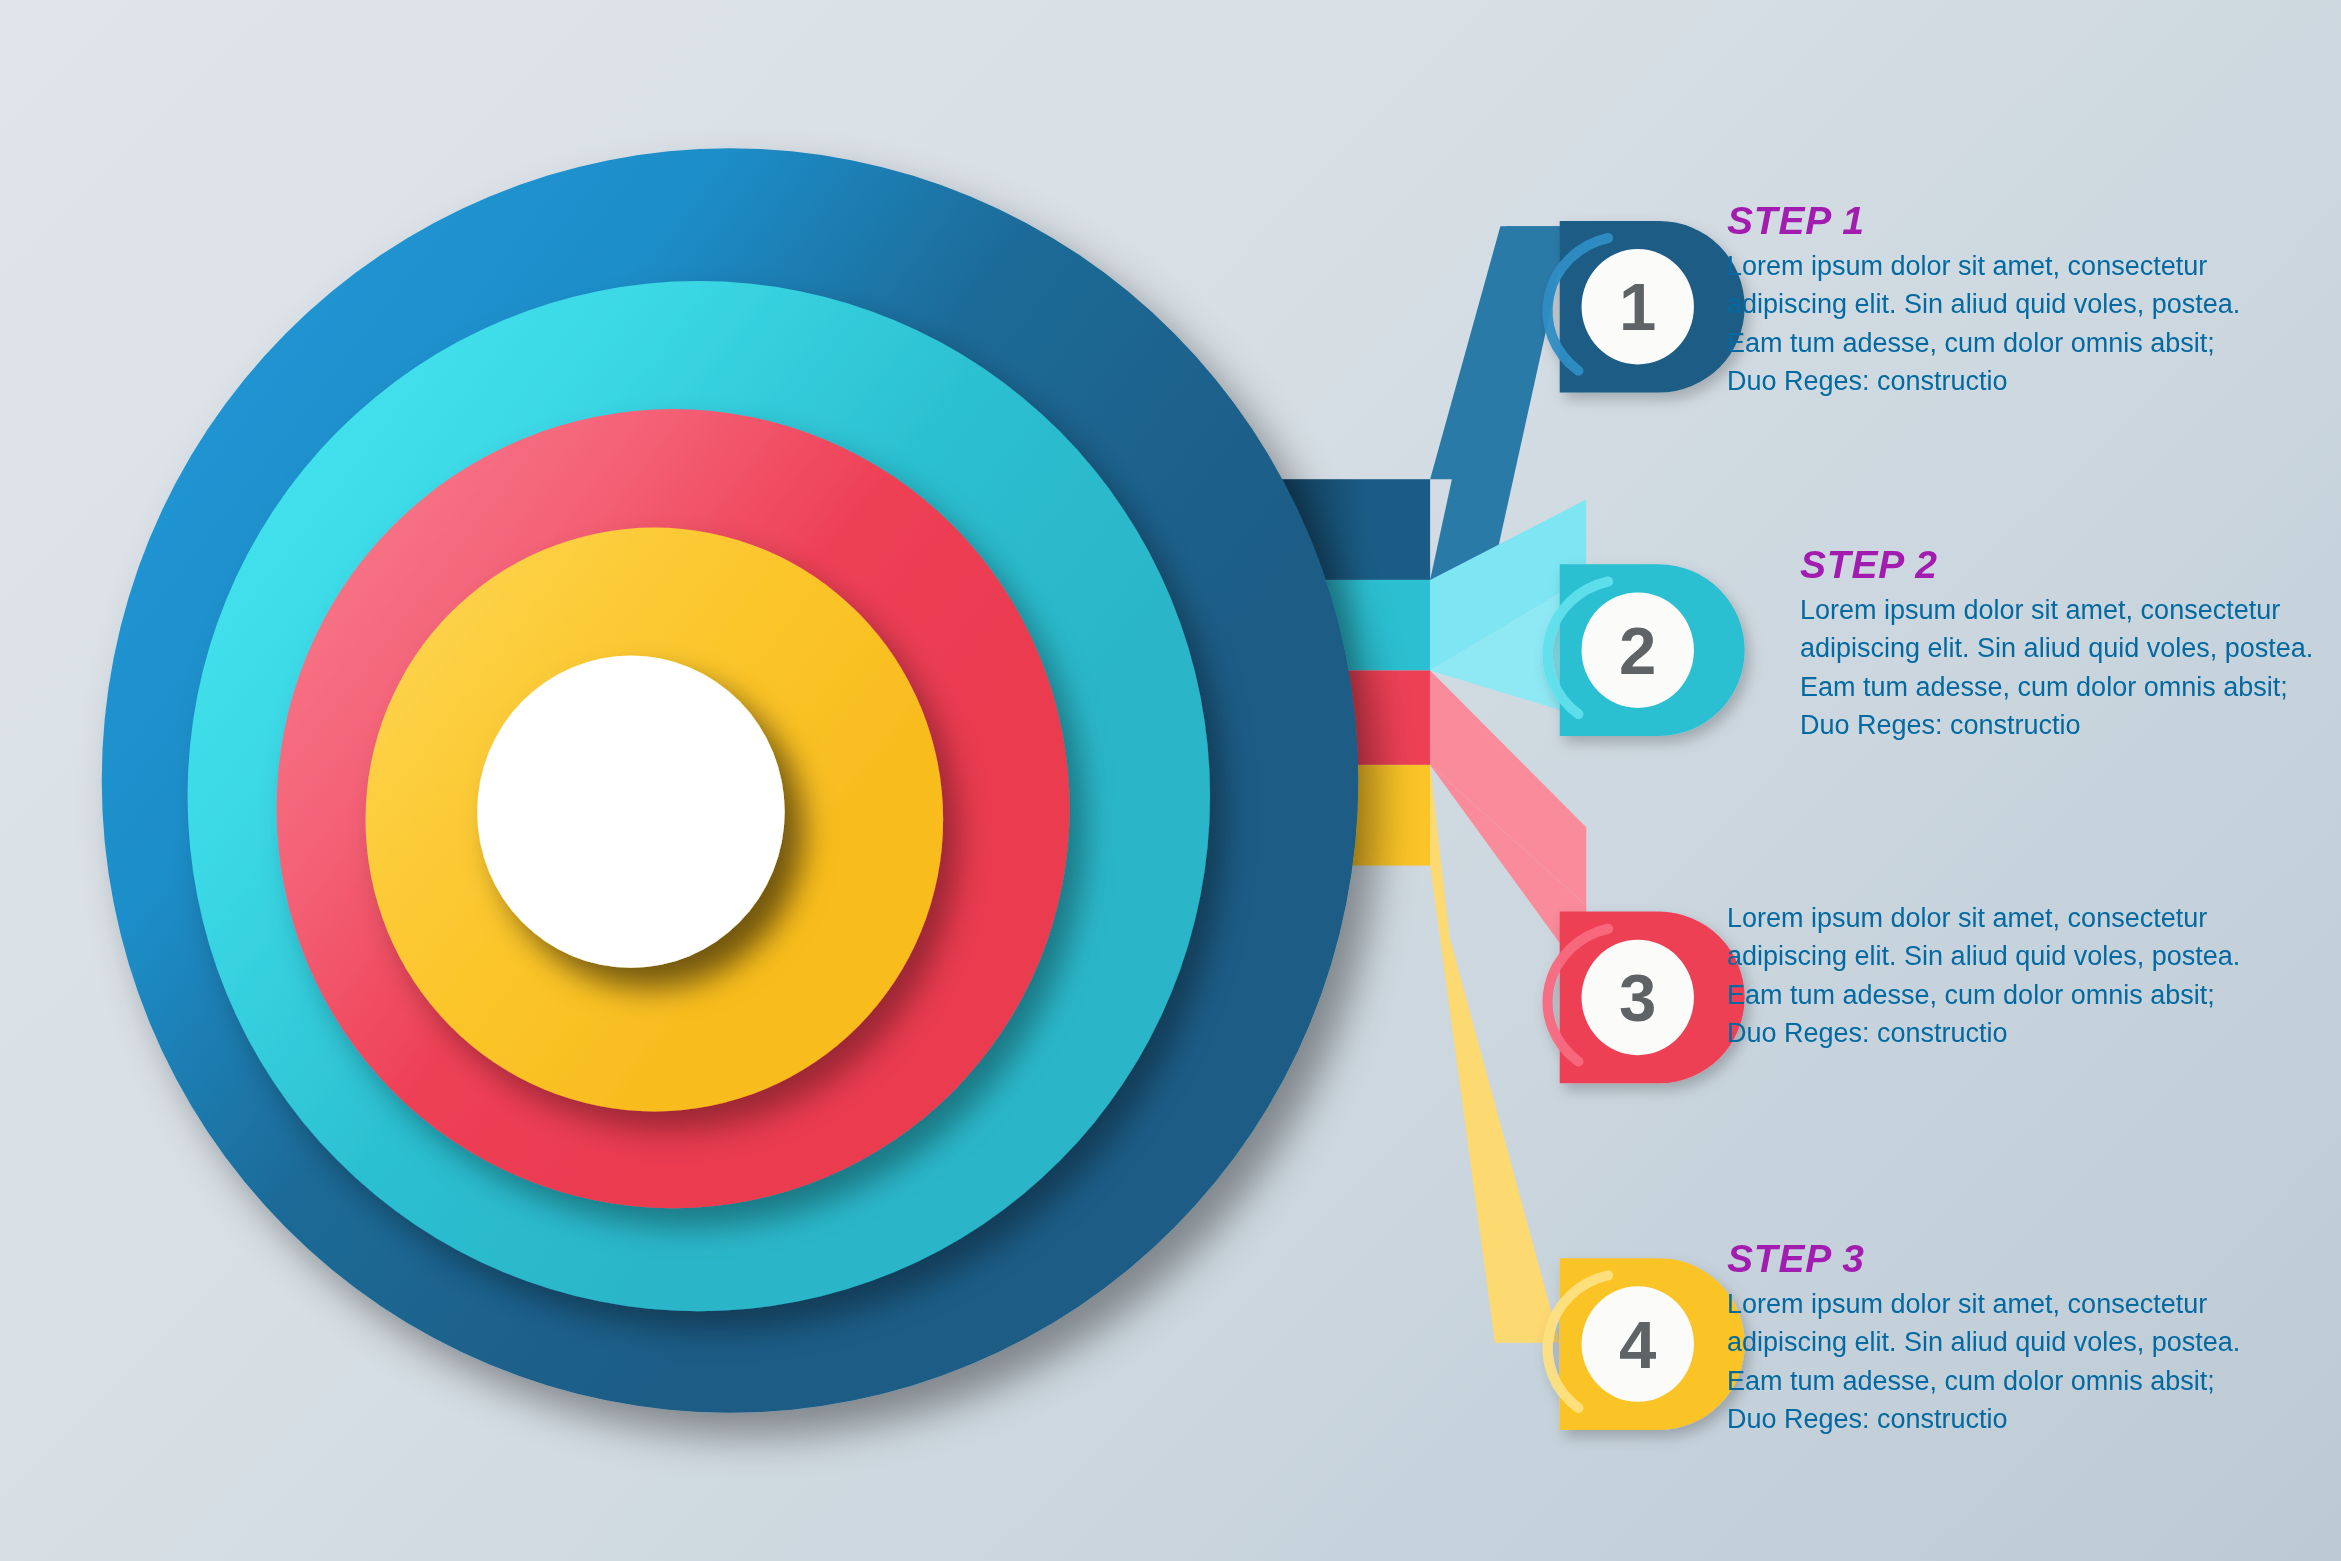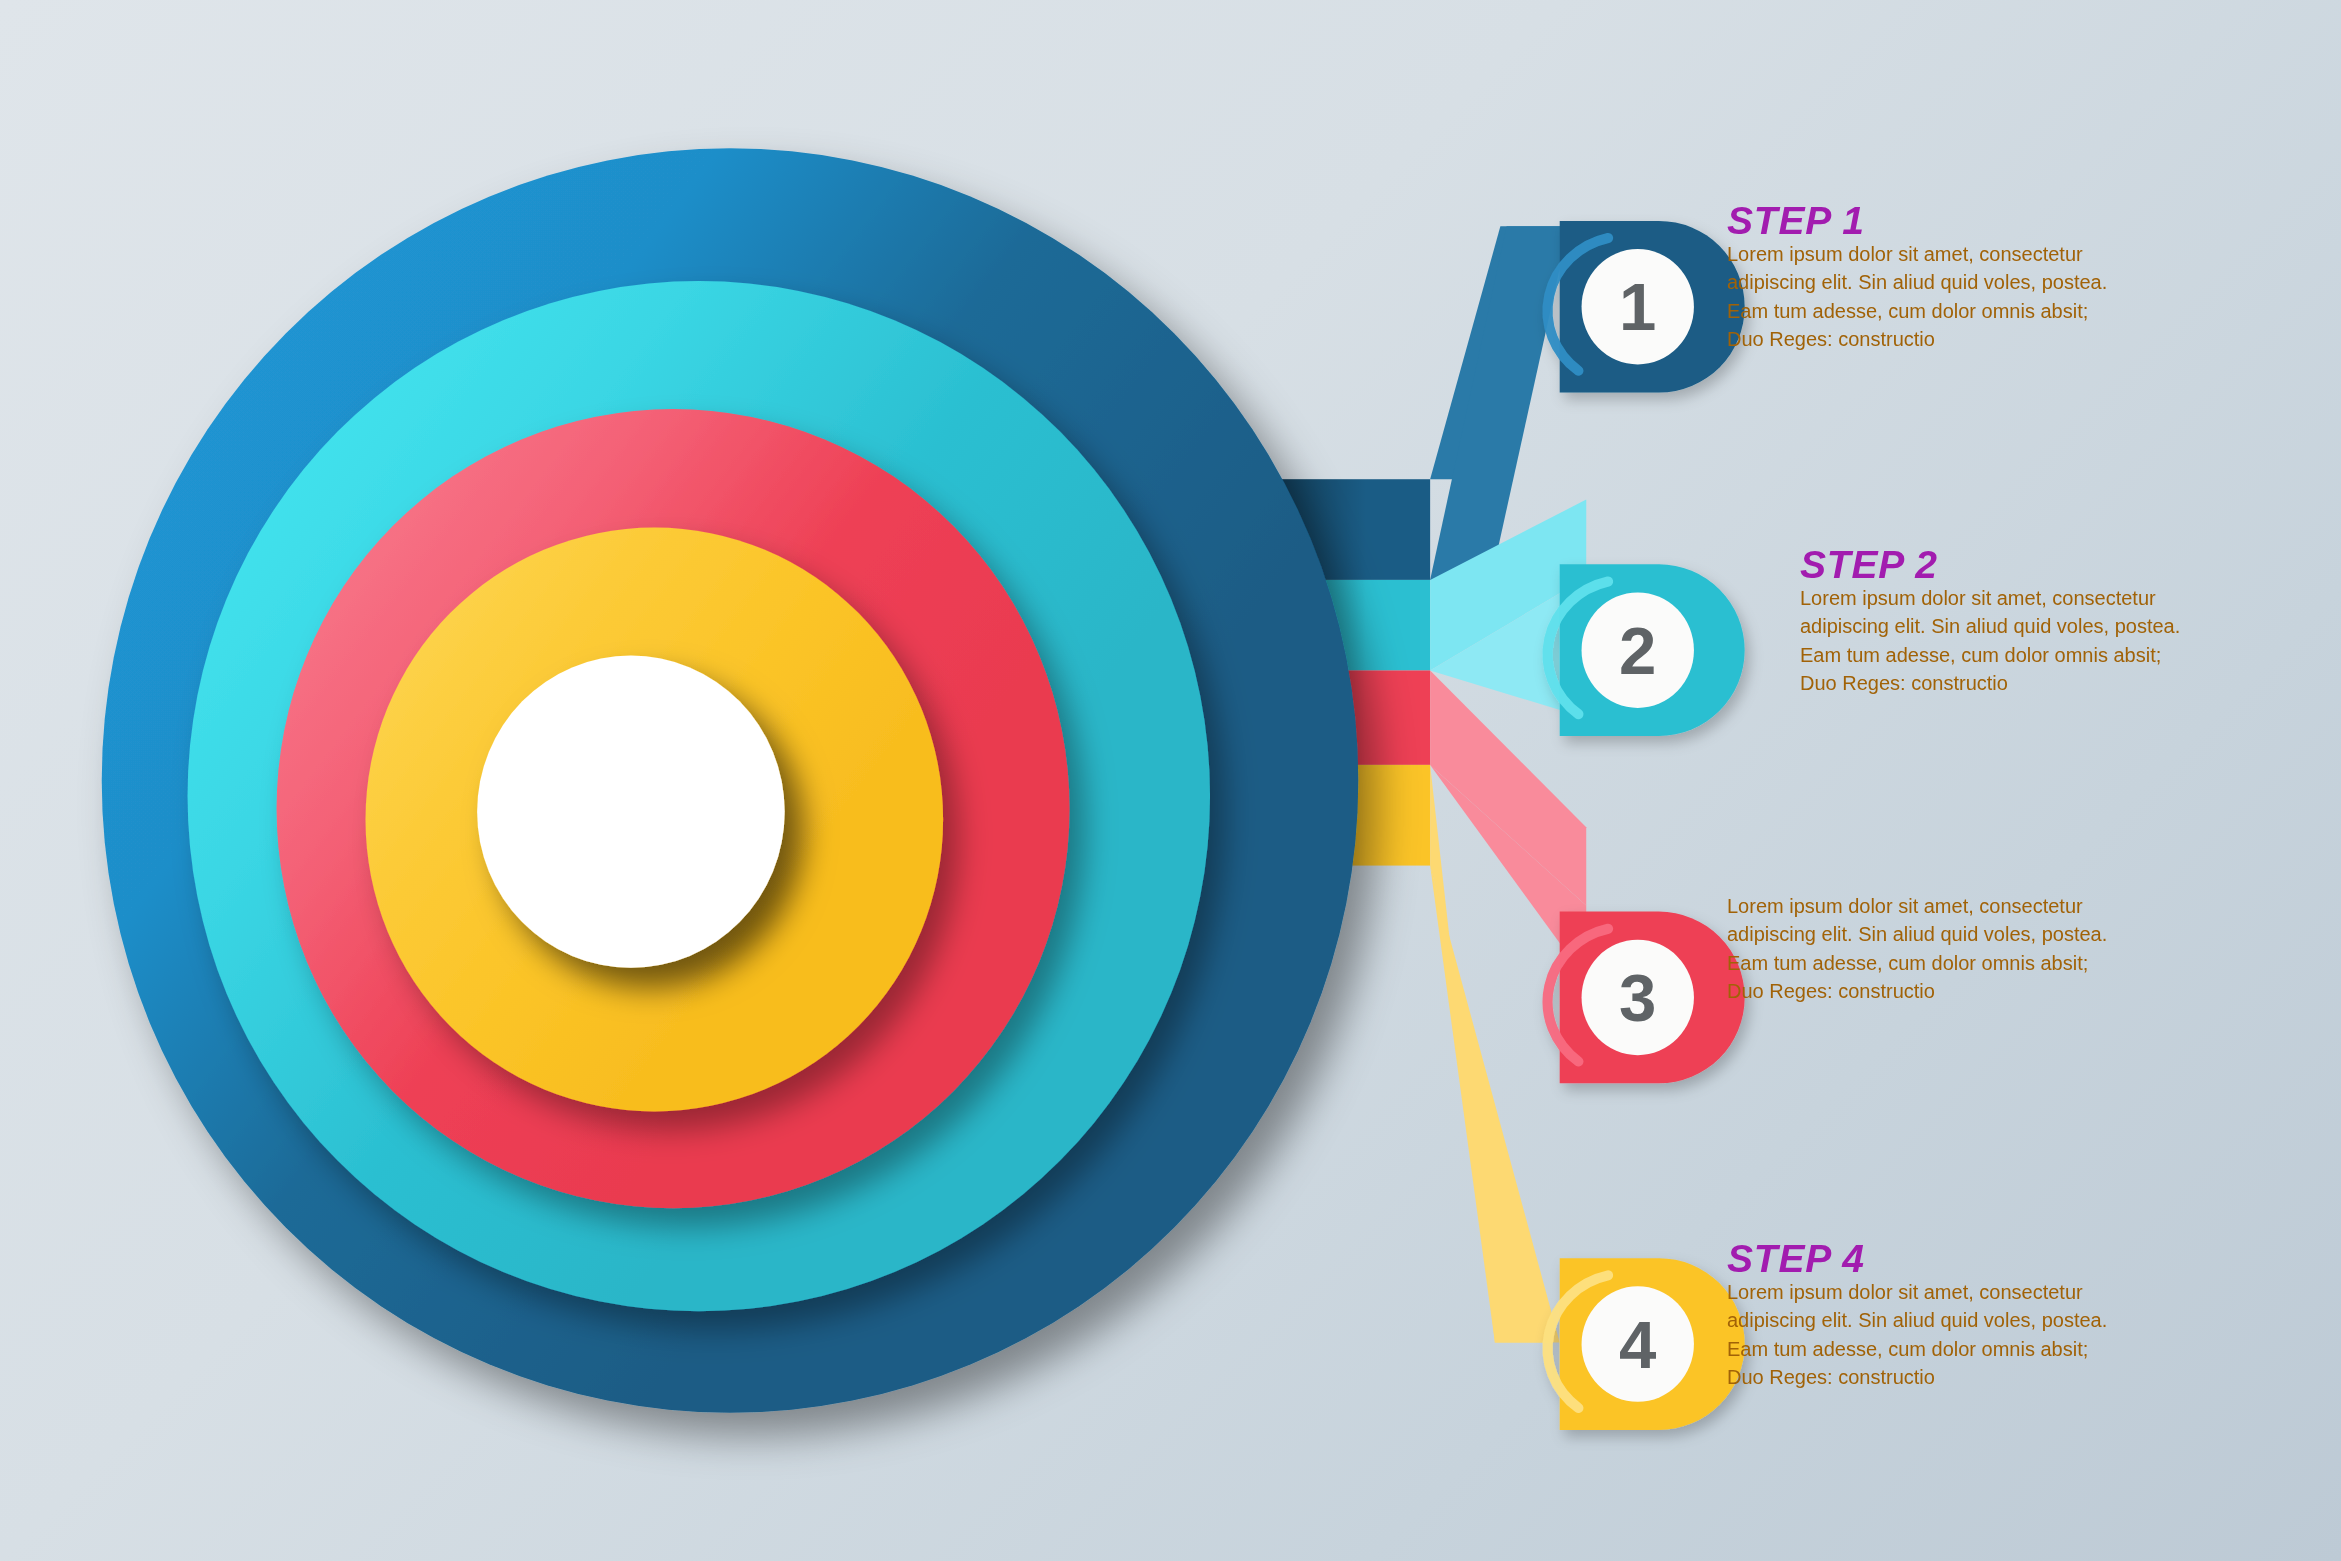--- a/index.html
+++ b/index.html
@@ -14,22 +14,22 @@
   svg.layer { position:absolute; inset:0; width:2342px; height:1561px; display:block; }
 
   .steps { position:absolute; inset:0; }
   .step-text { position:absolute; }
   .step-title {
     font-size:39px; font-style:italic; font-weight:bold;
     color:#a21caf; letter-spacing:0.8px; line-height:1;
     white-space:nowrap;
   }
   .step-body {
-    font-size:20px; color:#a16207; line-height:1.42;
-    white-space:nowrap; 
+    font-size:27px; color:#0369a1; line-height:1.42;
+    white-space:nowrap; margin-top:7px;
   }
   .step-body div { white-space:nowrap; }
 </style>
 </head>
 <body>
 
 <div id="stage">
 
   <svg class="layer" viewBox="0 0 3000 2000">
     <defs>
@@ -197,21 +197,21 @@
     <div class="step-text" style="left:1727px; top:892px;">
       <div class="step-body">
         <div>Lorem ipsum dolor sit amet, consectetur</div>
         <div>adipiscing elit. Sin aliud quid voles, postea.</div>
         <div>Eam tum adesse, cum dolor omnis absit;</div>
         <div>Duo Reges: constructio</div>
       </div>
     </div>
 
     <div class="step-text" style="left:1727px; top:1239px;">
-      <div class="step-title">STEP 4</div>
+      <div class="step-title">STEP 3</div>
       <div class="step-body">
         <div>Lorem ipsum dolor sit amet, consectetur</div>
         <div>adipiscing elit. Sin aliud quid voles, postea.</div>
         <div>Eam tum adesse, cum dolor omnis absit;</div>
         <div>Duo Reges: constructio</div>
       </div>
     </div>
 
   </div>
 </div>

